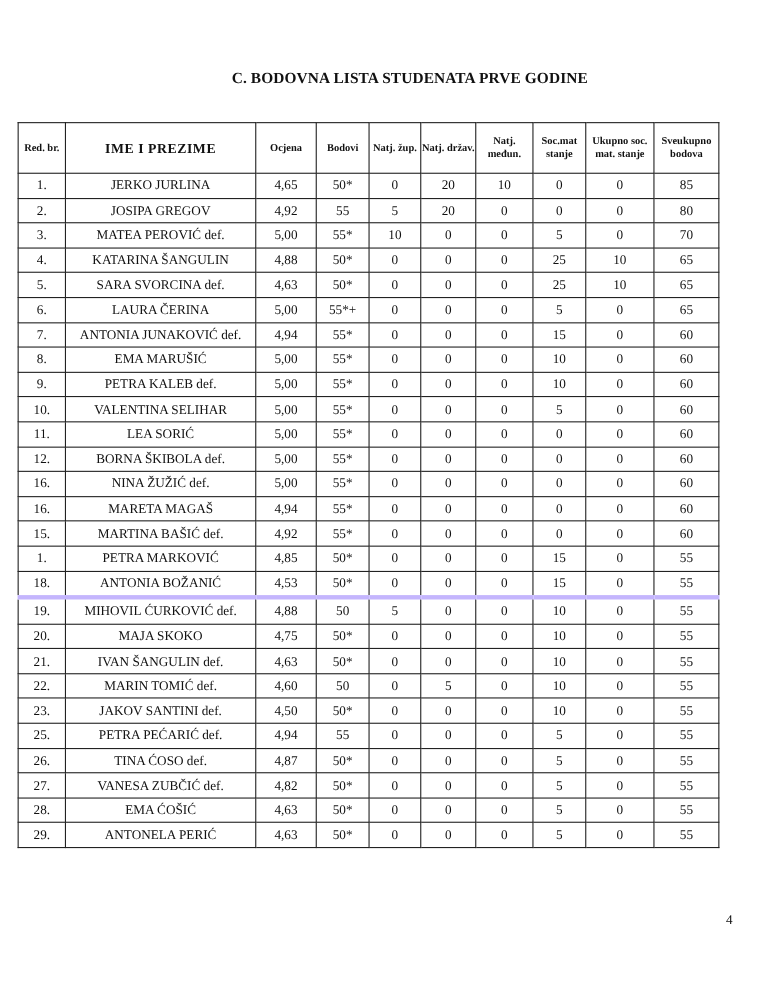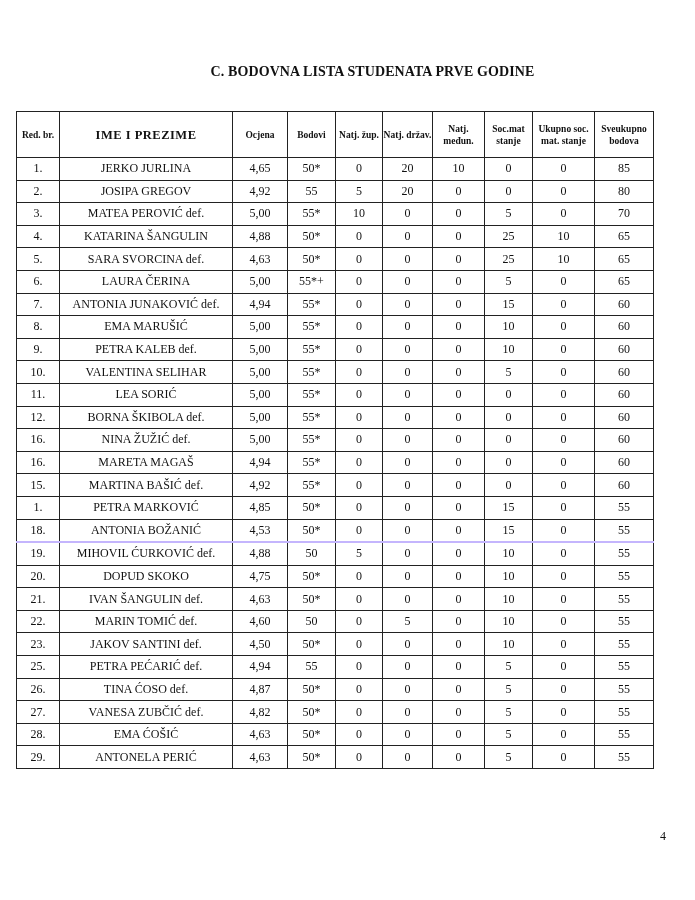--- a/index.html
+++ b/index.html
@@ -7,21 +7,21 @@
   .title { position: absolute; top: 64px; left: 0; width: 695px; text-align: center; font-weight: bold; font-size: 14px; letter-spacing: 0.1px; padding-left: 50px; box-sizing: border-box; }
   table.list { position: absolute; top: 111px; left: 16px; width: 637px; border-collapse: collapse; table-layout: fixed; }
   table.list th, table.list td { border: 1px solid #222; padding: 0; }
   table.list th { height: 45px; font-weight: bold; font-size: 9.5px; line-height: 12px; text-align: center; vertical-align: middle; }
   table.list th.name-h { font-size: 12.5px; letter-spacing: 0.5px; }
   table.list td { height: 21.6px; font-size: 12px; text-align: center; vertical-align: middle; }
   td.rb { font-size: 11px; vertical-align: top; padding-top: 2px; }
   td.nm { text-align: left; padding-left: 6px; font-size: 10.5px; vertical-align: bottom; padding-bottom: 1px; white-space: nowrap; overflow: hidden; }
   td.oc { font-size: 12.5px; vertical-align: top; padding-top: 2px; }
   td.bd { font-size: 12.5px; vertical-align: top; padding-top: 2px; }
-  tr.thick-bottom td { border-bottom: 2px solid #c4b5fd; }
+  tr.thick-bottom td { border-bottom: 4px solid #c4b5fd; }
   .page-num { position: absolute; top: 829px; left: 660px; font-size: 12px; }
 </style>
 </head>
 <body>
 
 <div class="title">C.  BODOVNA LISTA STUDENATA PRVE GODINE</div>
 
 <table class="list">
   <colgroup>
     <col style="width:43px">
@@ -261,21 +261,21 @@
         <td class="bd">50</td>
         <td>5</td>
         <td>0</td>
         <td>0</td>
         <td>10</td>
         <td>0</td>
         <td>55</td>
       </tr>
       <tr>
         <td class="rb">20.</td>
-        <td class="nm">DOPUD SKOKO</td>
+        <td class="nm">MAJA SKOKO</td>
         <td class="oc">4,75</td>
         <td class="bd">50*</td>
         <td>0</td>
         <td>0</td>
         <td>0</td>
         <td>10</td>
         <td>0</td>
         <td>55</td>
       </tr>
       <tr>

